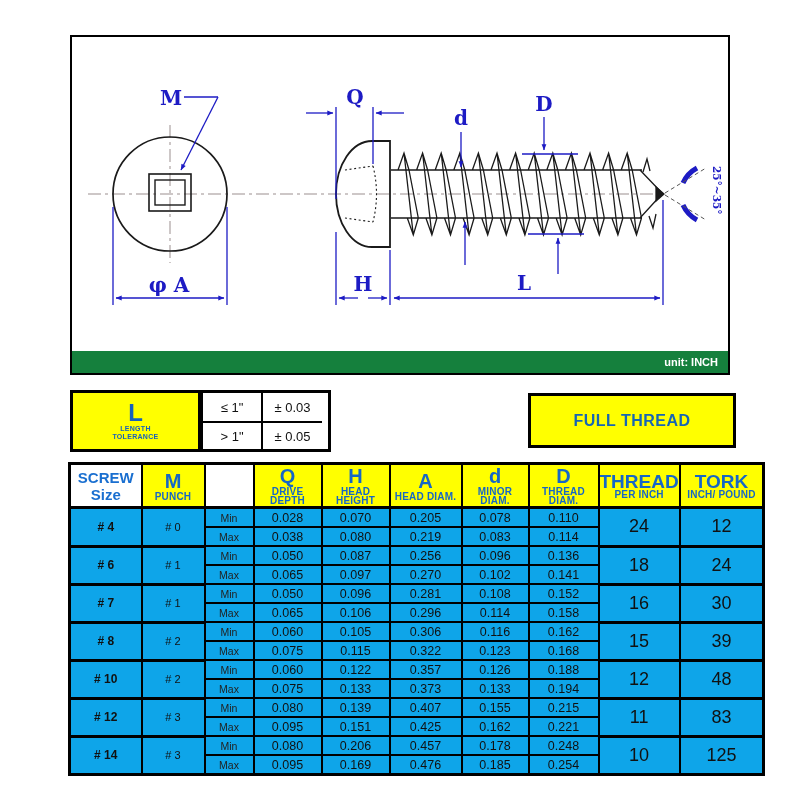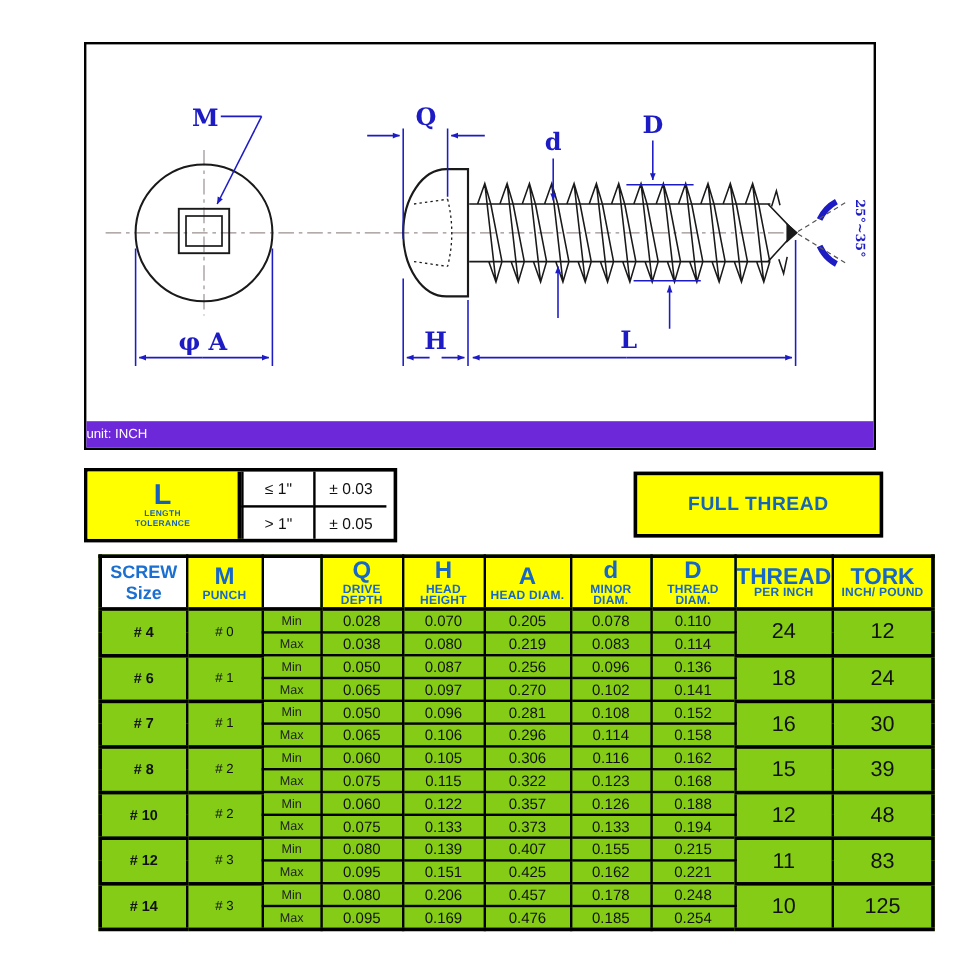--- a/index.html
+++ b/index.html
@@ -1,41 +1,41 @@
 <!DOCTYPE html>
 <html><head>
 <meta charset="utf-8">
 <style>
   html,body{margin:0;padding:0;background:#ffffff;}
   #page{position:relative;width:800px;height:800px;background:#fff;font-family:"Liberation Sans",sans-serif;overflow:hidden;}
 
   
   #diagram-box{position:absolute;left:70px;top:35px;width:660px;height:340px;border:2px solid #000;background:#fff;box-sizing:border-box;}
   #drawing-svg{position:absolute;left:0;top:0;}
-  #unit-bar{position:absolute;left:0;bottom:0;width:100%;height:22px;background:#6d28d9;color:#fff;
-    font-size:11px;font-weight:normal;line-height:22px;box-sizing:border-box;padding-right:10px;}
+  #unit-bar{position:absolute;left:0;bottom:0;width:100%;height:22px;background:#15803d;color:#fff;
+    font-size:11px;font-weight:bold;line-height:22px;text-align:right;box-sizing:border-box;padding-right:10px;}
 
   .dim-label{font-family:"DejaVu Serif",serif;font-size:20px;font-weight:600;fill:#1d1bc4;}
   .dim-label-sm{font-family:"DejaVu Serif",serif;font-size:10.5px;font-weight:600;fill:#1d1bc4;}
 
   
   #tol-box{position:absolute;left:70px;top:390px;width:255px;height:56px;border:3px solid #000;background:#fff;
     display:grid;grid-template-columns:128px 60px 61px;grid-template-rows:1fr 1fr;box-sizing:content-box;}
   .tol-left{grid-row:1/3;background:#ffff00;border-right:3px solid #000;display:flex;flex-direction:column;align-items:center;justify-content:center;}
   .tol-L{color:#1760bc;font-size:24px;font-weight:bold;line-height:24px;}
   .tol-cap{color:#1760bc;font-size:7px;font-weight:bold;line-height:8px;text-align:center;letter-spacing:.3px;}
   .tol-cell{display:flex;align-items:center;justify-content:center;font-size:13px;color:#111;border-left:2px solid #000;border-top:2px solid #000;}
   .tol-cell.row1{border-top:none;}
 
   
   #full-thread{position:absolute;left:528px;top:393px;width:202px;height:49px;border:3px solid #000;background:#ffff00;
     display:flex;align-items:center;justify-content:center;color:#1766b4;font-size:16px;font-weight:bold;letter-spacing:.5px;}
 
   
-  #spec-table{position:absolute;left:82px;top:462px;border-collapse:collapse;table-layout:fixed;background:#84cc16;}
+  #spec-table{position:absolute;left:68px;top:462px;border-collapse:collapse;table-layout:fixed;background:#0ea5e9;}
   #spec-table{border:3px solid #000;}
   #spec-table th,#spec-table td{border:2px solid #000;padding:0;text-align:center;vertical-align:middle;overflow:hidden;}
   #spec-table thead th{height:41px;border-bottom:3px solid #000;}
   .hd-yellow{background:#ffff00;color:#1667c6;}
   .hd-white{background:#ffffff;color:#1a6fd0;}
   .ht-letter{font-size:20px;font-weight:bold;line-height:21px;}
   .ht-mid{font-size:15px;font-weight:bold;line-height:17px;}
   .ht-word{font-size:19px;font-weight:bold;line-height:17px;}
   .hb{font-size:10px;font-weight:bold;line-height:9px;letter-spacing:.2px;}
   .r-min td{height:17px;}

